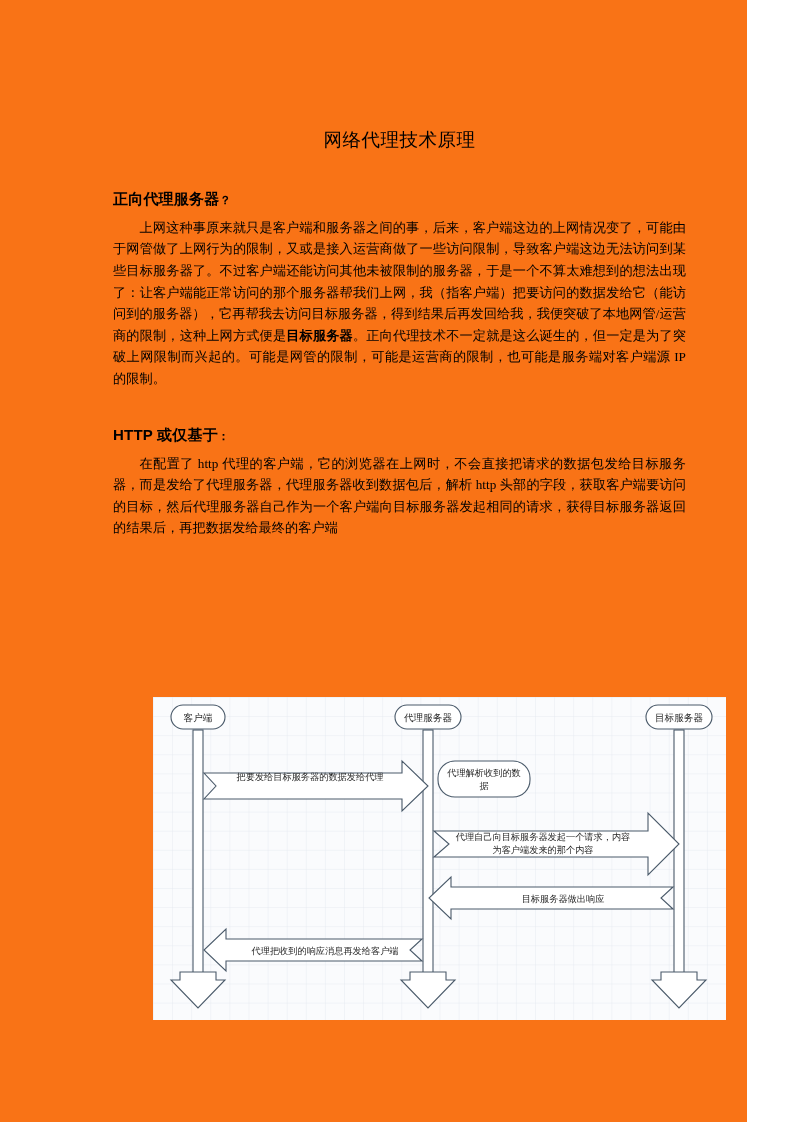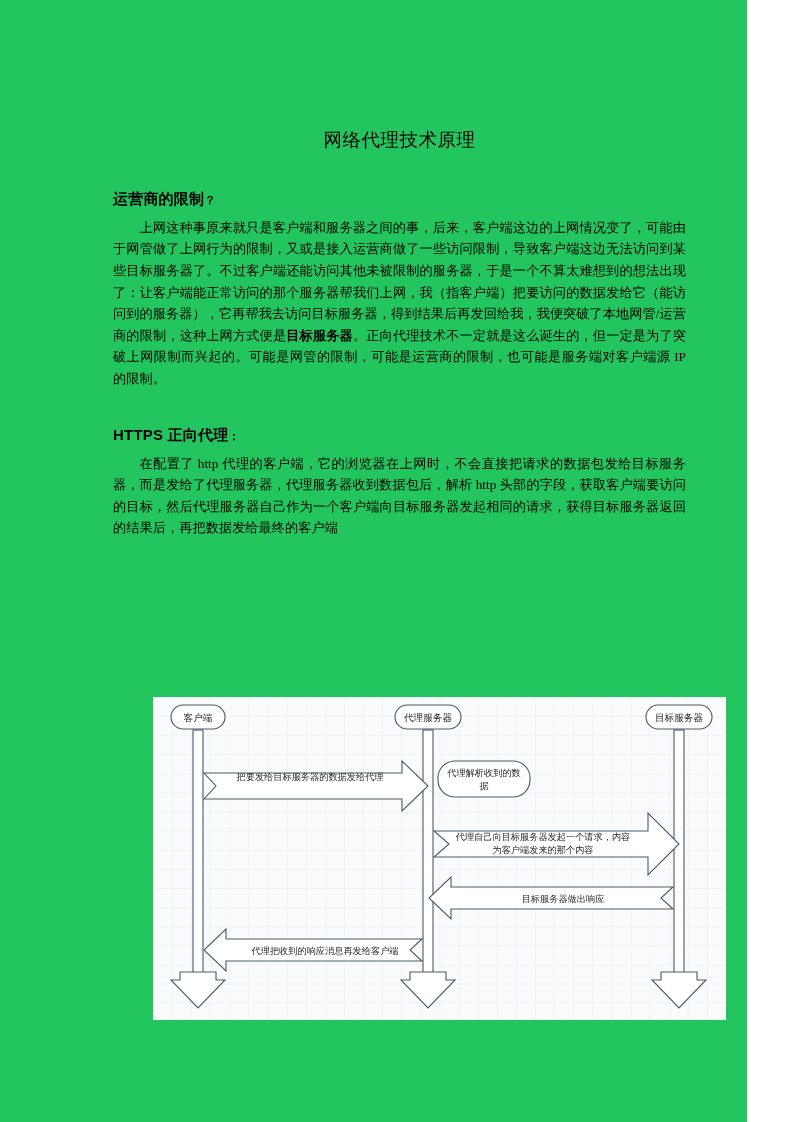--- a/index.html
+++ b/index.html
@@ -13,21 +13,21 @@
     font-family: "Liberation Serif", "DejaVu Serif", serif;
     color: #000000;
     position: relative;
     overflow: hidden;
   }
   .page {
     position: absolute;
     left: 0; top: 0;
     width: 747px;
     height: 1122px;
-    background: #22c55e;
+    background: #f97316;
   }
   .content {
     position: absolute;
     left: 113px;
     top: 0;
     width: 573px;
   }
   .doc-title {
     text-align: center;
     font-size: 18.5px;
@@ -100,28 +100,28 @@
 </head>
 <body>
 
 <div class="page">
 
   <div class="content">
 
     <h1 class="doc-title">网络代理技术原理</h1>
 
     <h2 class="section-heading">
-      <span>运营商的限制</span><span class="tail">？</span>
+      <span>正向代理服务器</span><span class="tail">？</span>
     </h2>
 
     <p class="body-text indent"><span>上网这种事原来就只是客户端和服务器之间的事，后来，客户端这边的上网情况变了，可能由于网管做了上网行为的限制，又或是接入运营商做了一些访问限制，导致客户端这边无法访问到某些目标服务器了。不过客户端还能访问其他未被限制的服务器，于是一个不算太难想到的想法出现了：让客户端能正常访问的那个服务器帮我们上网，我（指客户端）把要访问的数据发给它（能访问到的服务器），它再帮我去访问目标服务器，得到结果后再发回给我，我便突破了本地网管/运营商的限制，这种上网方式便是</span><span class="b">目标服务器</span><span>。正向代理技术不一定就是这么诞生的，但一定是为了突破上网限制而兴起的。可能是网管的限制，可能是运营商的限制，也可能是服务端对客户端源 IP 的限制。</span></p>
 
 
     <h2 class="section-heading">
-      <span>HTTPS 正向代理</span><span class="tail">：</span>
+      <span>HTTP 或仅基于</span><span class="tail">：</span>
     </h2>
 
 
     <p class="body-text indent">在配置了 http 代理的客户端，它的浏览器在上网时，不会直接把请求的数据包发给目标服务器，而是发给了代理服务器，代理服务器收到数据包后，解析 http 头部的字段，获取客户端要访问的目标，然后代理服务器自己作为一个客户端向目标服务器发起相同的请求，获得目标服务器返回的结果后，再把数据发给最终的客户端</p>
 
   </div>
 
   <div class="diagram-wrap">
     <svg class="diagram" width="573" height="355" viewBox="0 0 573 355" xmlns="http://www.w3.org/2000/svg">
 

